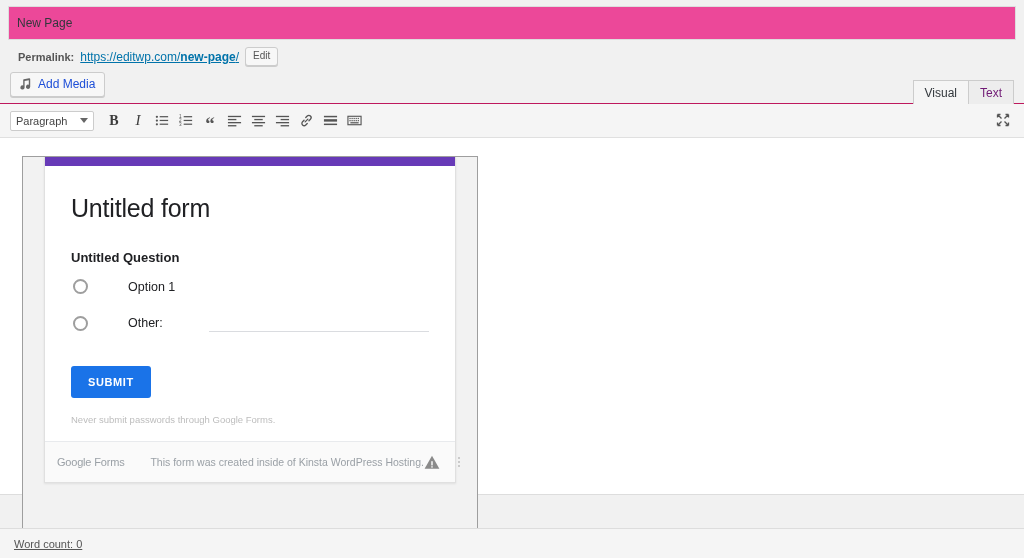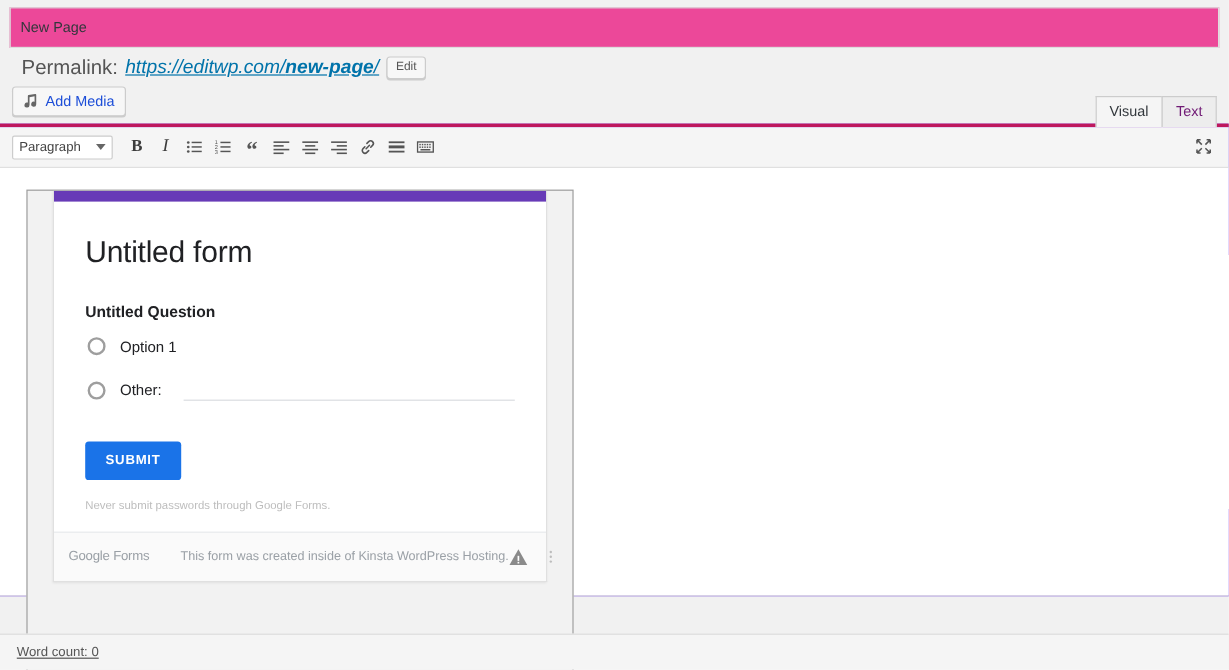--- a/index.html
+++ b/index.html
@@ -42,30 +42,29 @@
   .permalink-row {
     padding: 7px 10px 6px 18px;
     font-size: 11px;
     color: #666;
     display: flex;
     align-items: center;
     gap: 6px;
     line-height: 18px;
   }
   .permalink-label {
-    font-weight: normal;
+    font-weight: bold;
     color: #555;
-    font-size: 17px;
+    font-size: 11px;
   }
   .permalink-link {
     color: #0073aa;
     text-decoration: underline;
-    font-size: 16px;
-    cursor: pointer;
-    font-style: italic;
+    font-size: 12px;
+    cursor: pointer;
   }
   .permalink-link .slug { font-weight: bold; }
   .btn-small {
     display: inline-block;
     background: #f7f7f7;
     border: 1px solid #ccc;
     border-radius: 3px;
     color: #555;
     font-size: 10px;
     line-height: 14px;
@@ -123,23 +122,23 @@
     cursor: pointer;
   }
   .editor-tab.active {
     background: #f5f5f5;
     color: #32373c;
     border-color: #ccc;
   }
 
   
   .editor-shell {
-    border-top: 3px solid #be185d;
+    border-top: 1px solid #be185d;
     border-bottom: 1px solid #ddd;
-    background: #8b5cf6;
+    background: #b91c1c;
   }
   .toolbar {
     position: relative;
     height: 33px;
     background: #f5f5f5;
     border-bottom: 1px solid #e0e0e0;
     display: flex;
     align-items: center;
     padding: 0 10px;
   }
@@ -260,20 +259,21 @@
     font-size: 13px;
     font-weight: bold;
     color: #202124;
     margin: 0 0 14px 0;
   }
   .option-row {
     display: flex;
     align-items: center;
     margin-bottom: 20px;
     padding-left: 2px;
+    gap: 28px;
   }
   .radio {
     width: 15px;
     height: 15px;
     border: 2px solid #9e9e9e;
     border-radius: 50%;
     box-sizing: border-box;
     flex: none;
     margin-right: 12px;
     cursor: pointer;

